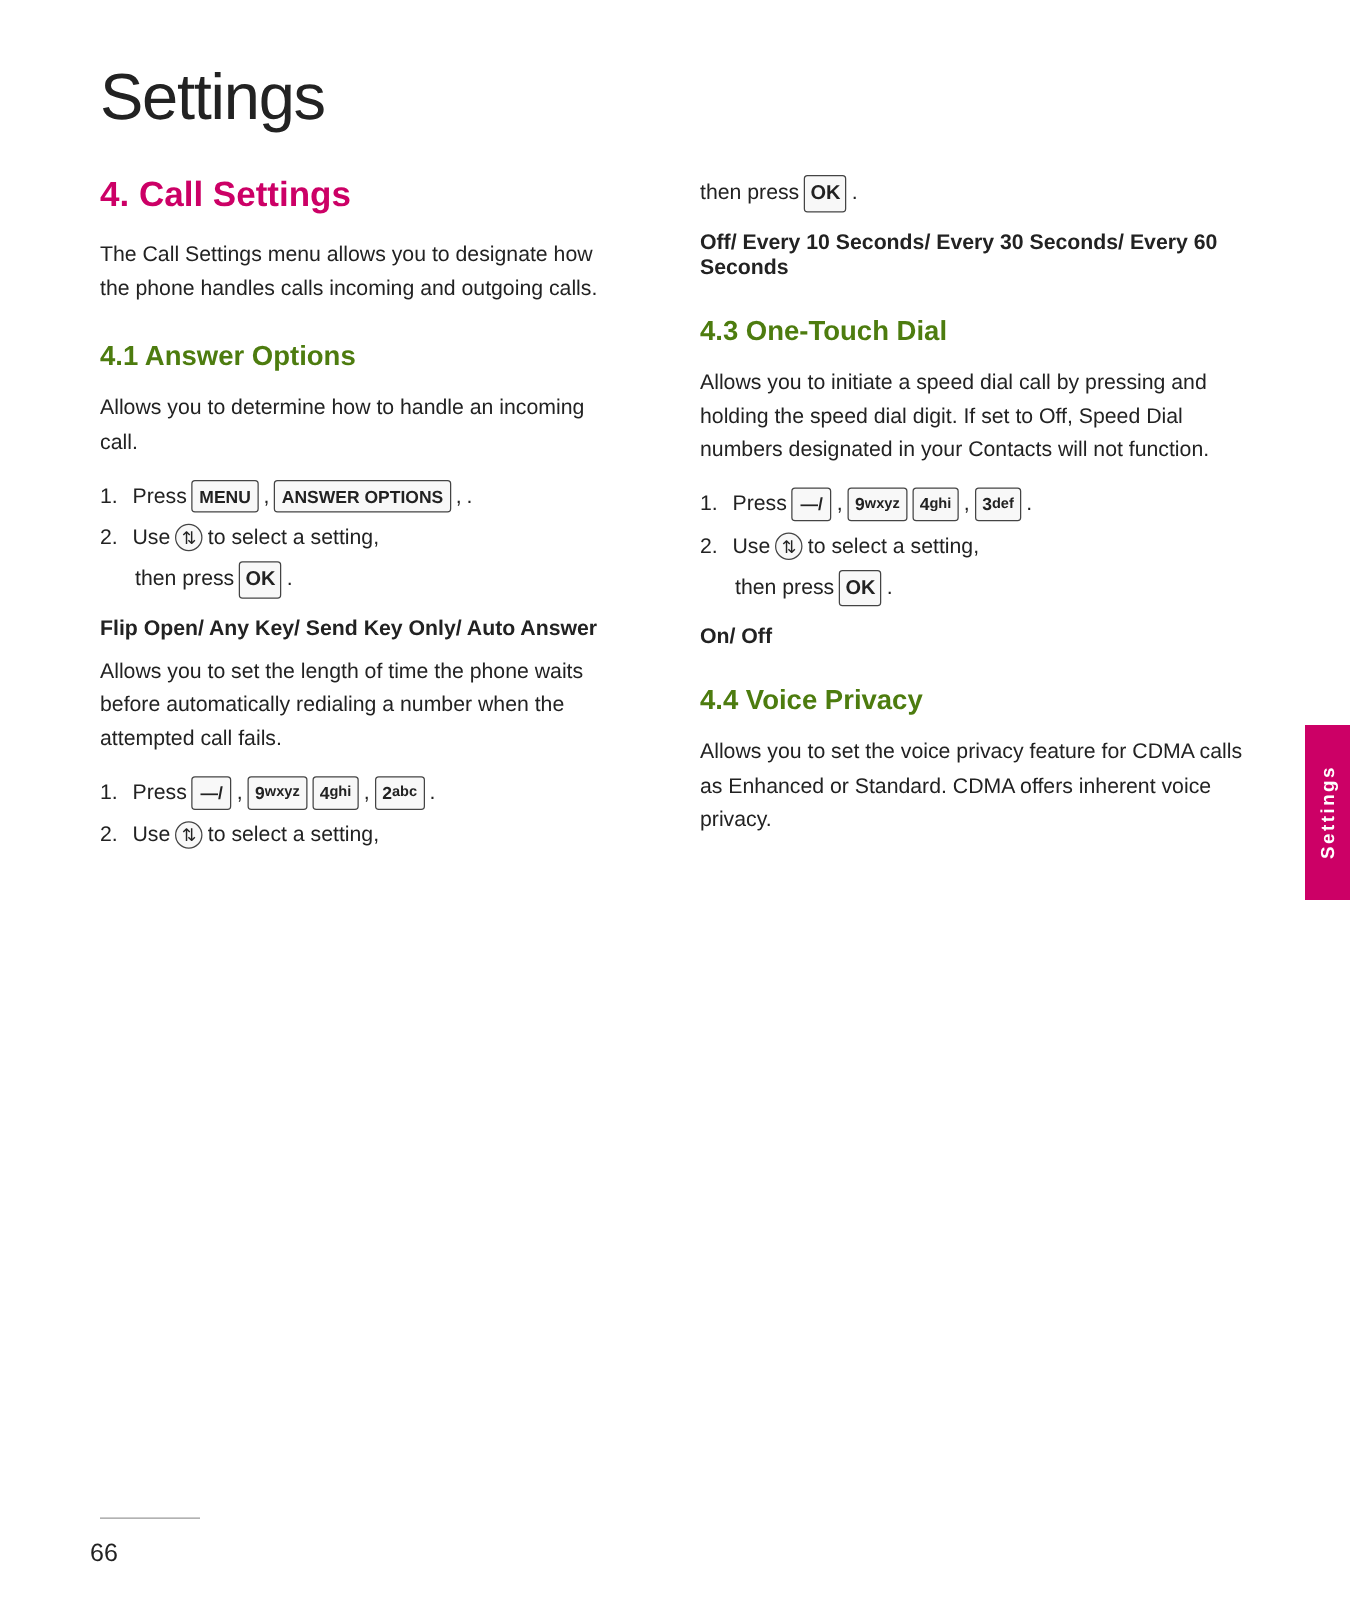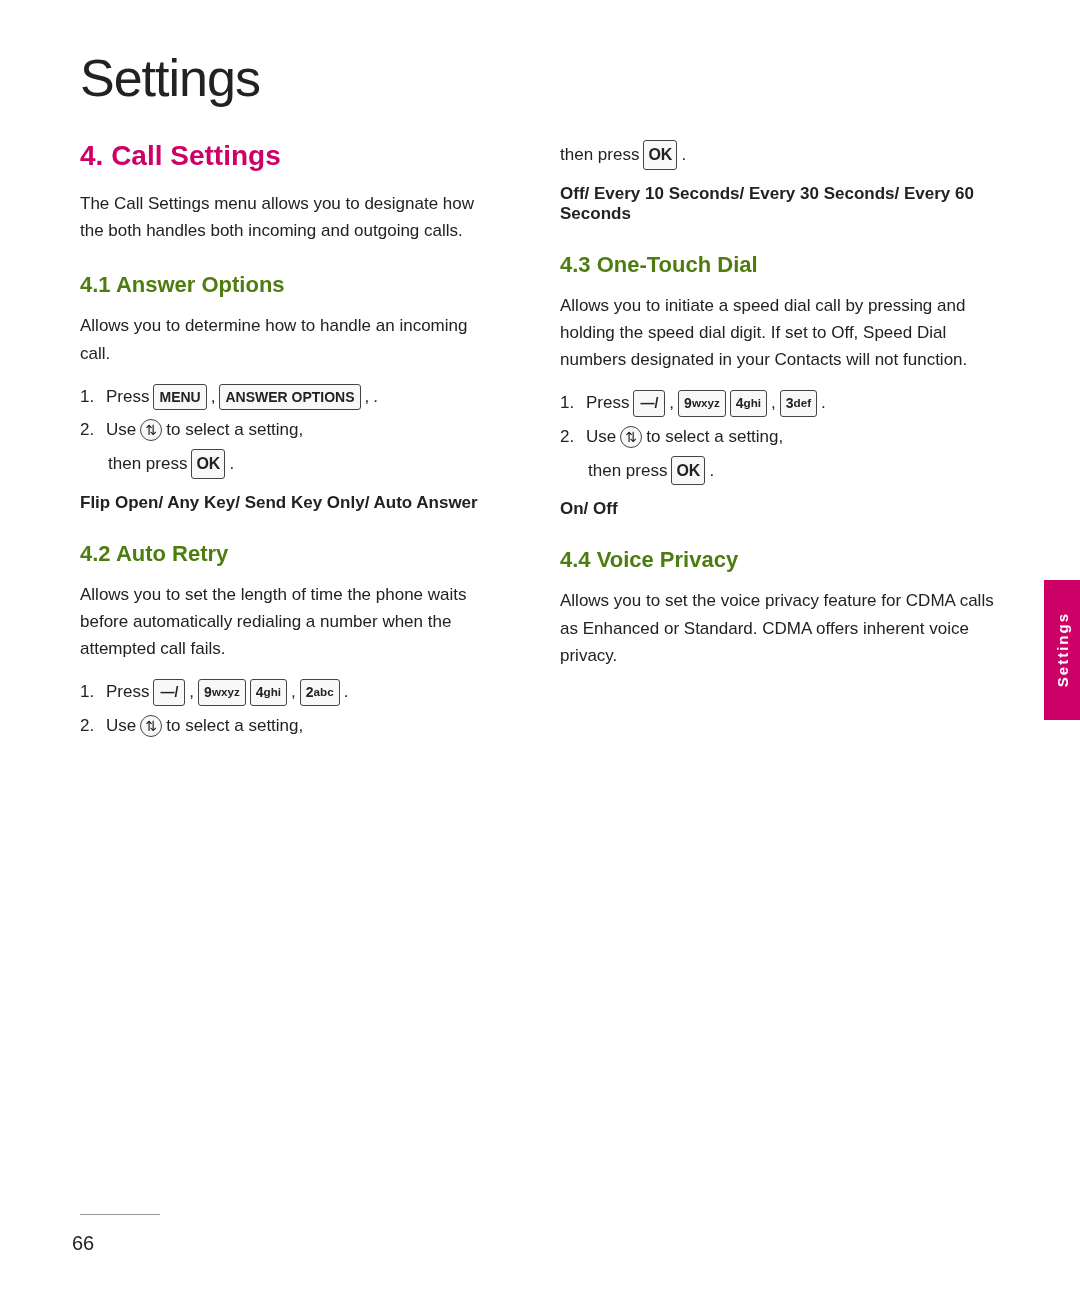--- a/index.html
+++ b/index.html
@@ -187,21 +187,21 @@
 <body>
 
 <h1 class="page-title">Settings</h1>
 
 <div class="content-area">
 
   <div class="left-col">
 
     <h2 class="section-title">4. Call Settings</h2>
 
-    <p class="body-text">The Call Settings menu allows you to designate how the both handles both incoming and outgoing calls.</p>
+    <p class="body-text">The Call Settings menu allows you to designate how the phone handles calls incoming and outgoing calls.</p>
 
     <h3 class="subsection-title">
       <span>4.1 Answer Options</span>
     </h3>
     <p class="body-text">Allows you to determine how to handle an incoming call.</p>
 
     <div class="step-line">
       <span class="step-num">1.</span>
       <span>Press</span>
       <span class="key-badge">MENU</span>
@@ -220,23 +220,20 @@
     <div class="step-continuation">
       <span>then press</span>
       <span class="key-badge-ok">OK</span>
       <span>.</span>
     </div>
 
     <p class="options-bold">
       <span>Flip Open/ Any Key/ Send Key Only/ Auto Answer</span>
     </p>
 
-    <h3 class="subsection-title">
-      <span>4.2 Auto Retry</span>
-    </h3>
     <p class="body-text">Allows you to set the length of time the phone waits before automatically redialing a number when the attempted call fails.</p>
 
     <div class="step-line">
       <span class="step-num">1.</span>
       <span>Press</span>
       <span class="key-badge-end">—/</span>
       <span>,</span>
       <span class="key-badge">9 <sup>wxyz</sup></span>
       <span class="key-badge">4 <sub>ghi</sub></span>
       <span>,</span>

